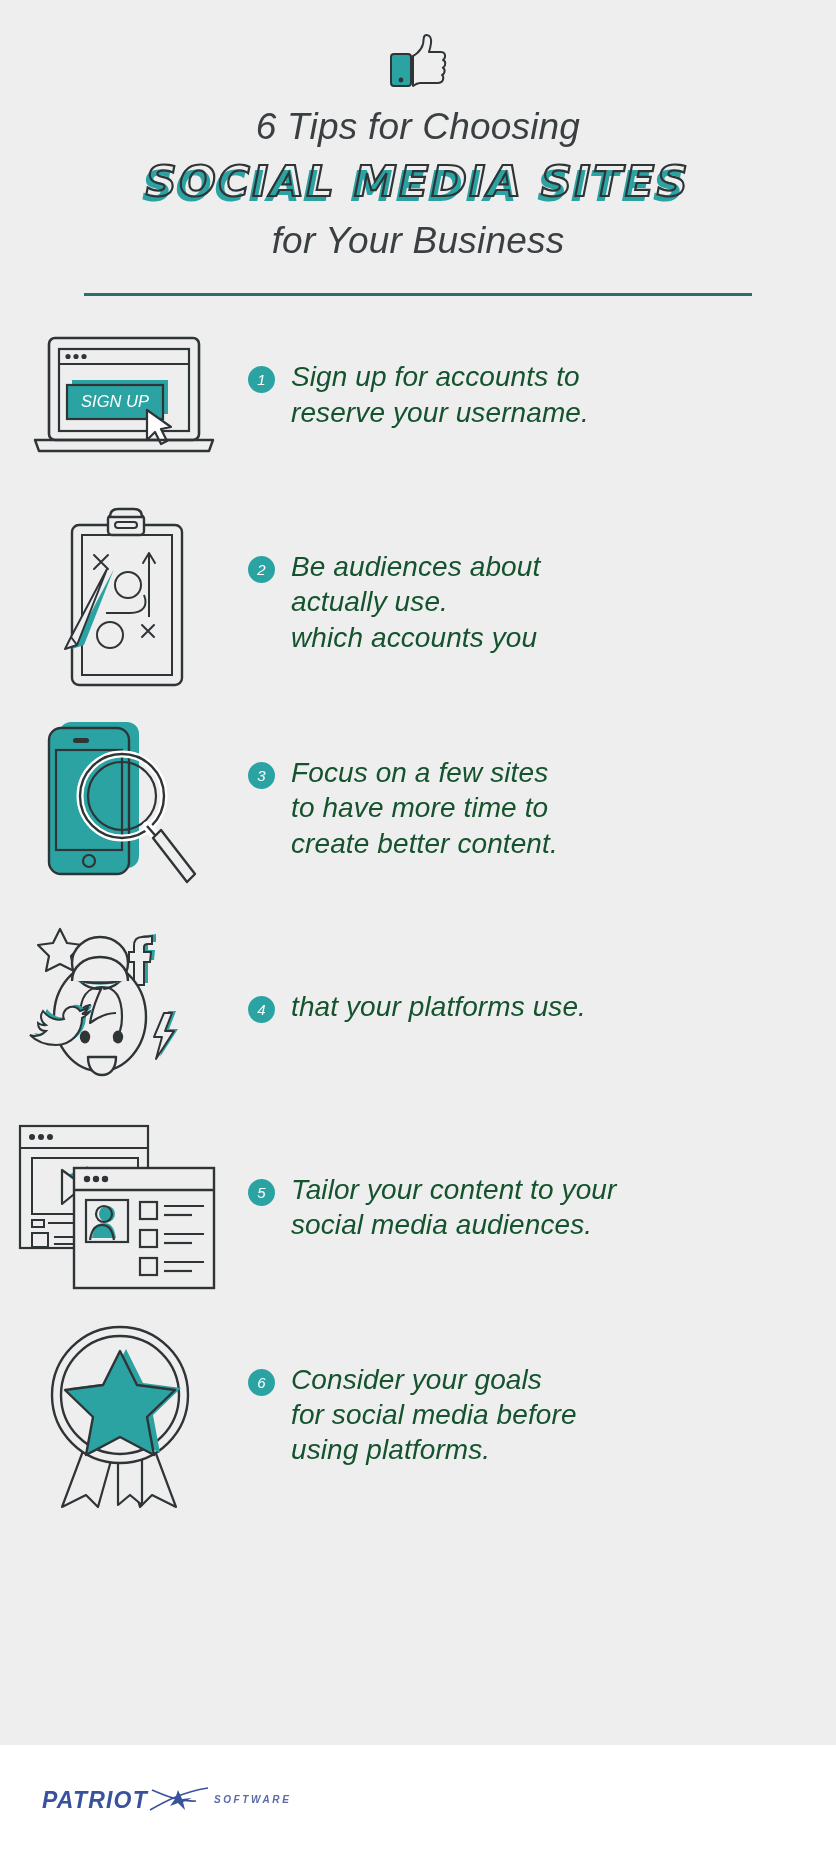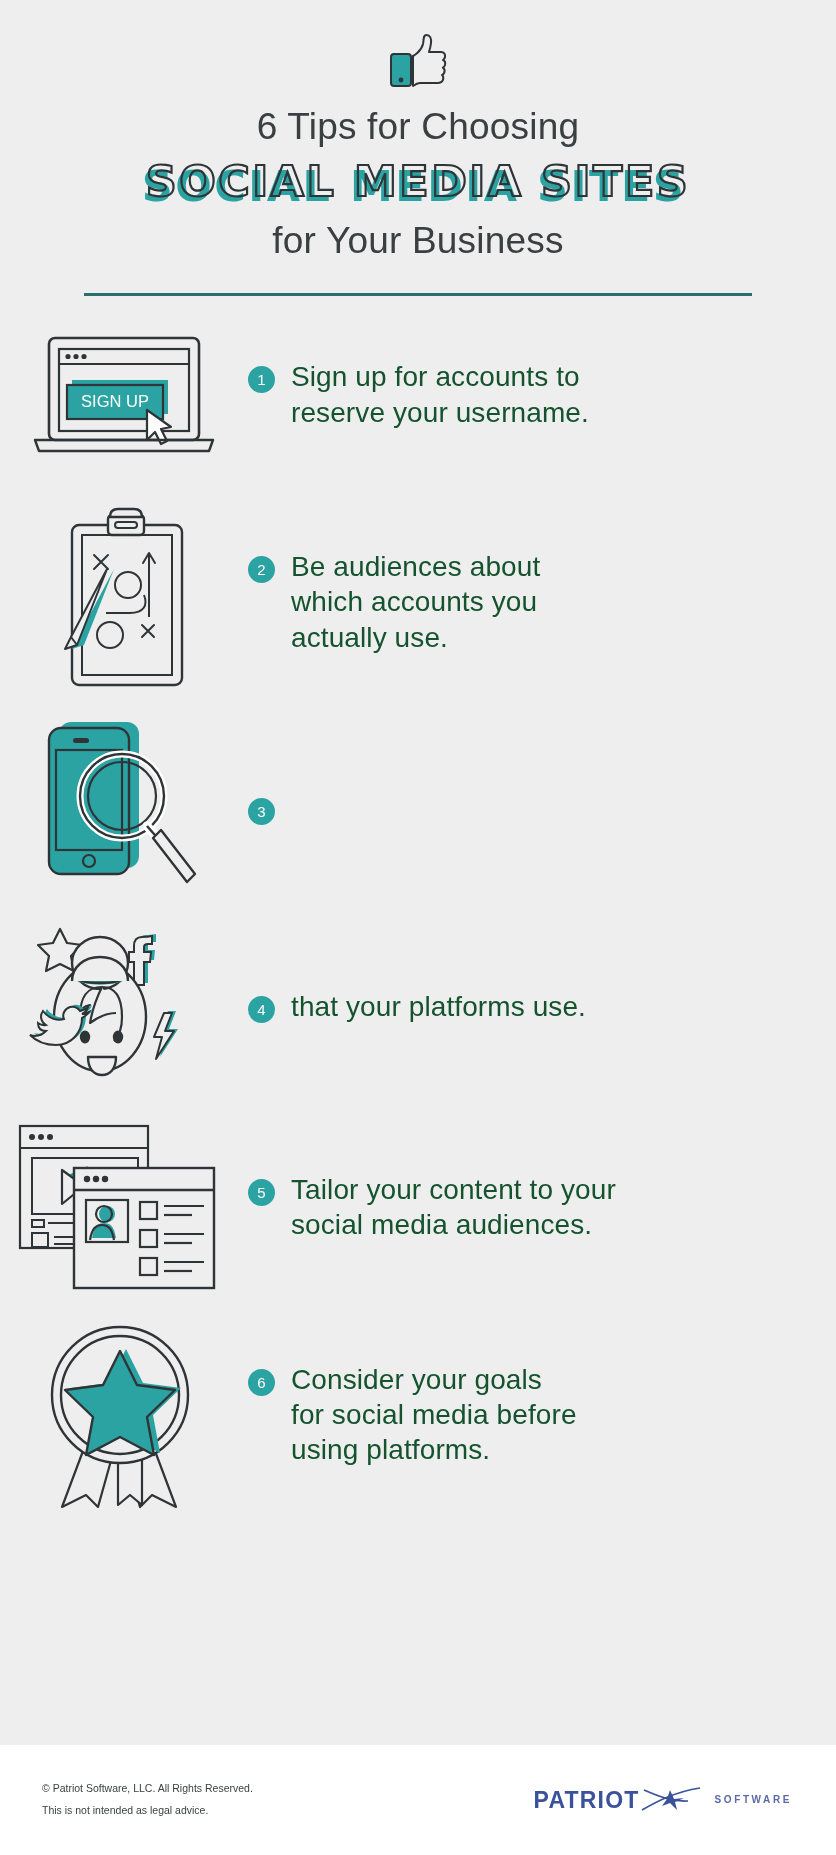--- a/index.html
+++ b/index.html
@@ -2,21 +2,21 @@
 <html><head>
 <meta charset="utf-8">
 <style>
   * { margin:0; padding:0; box-sizing:border-box; }
   html,body { width:836px; height:1855px; }
   body {
     background:#ffffff;
     font-family:"Liberation Sans", sans-serif;
     -webkit-font-smoothing:antialiased;
   }
-  .page { width:836px; height:1855px; position:relative; background:#eeeeee; }
+  .page { width:836px; height:1855px; position:relative; background:#eeeeee;font-style:italic; }
 
   
   .header { padding-top:32px; text-align:center; }
   .thumb-icon { display:block; margin:0 auto 14px auto; }
   .title-line1, .title-line3 {
     font-size:37px;
     font-weight:400;
     color:#3a3f42;
     letter-spacing:0.2px;
     line-height:1.25;
@@ -111,21 +111,21 @@
     background:#ffffff;
     display:flex;
     align-items:center;
     justify-content:space-between;
     padding:0 44px 0 42px;
   }
   .footer-text { font-size:10.5px; color:#3a3f42; line-height:2.05; font-family:"Liberation Sans", sans-serif; }
   .logo { display:flex; flex-direction:row; align-items:flex-end; }
   .logo-word { font-size:23px; font-weight:700; color:#39529b; letter-spacing:1.2px; line-height:1; font-family:"Liberation Sans", sans-serif; }
   .logo-sub-row { display:flex; align-items:center; margin-top:-2px; }
-  .logo-sub { font-size:10px; font-weight:700; color:#5b6ba8; letter-spacing:2.6px; margin-left:13px; }
+  .logo-sub { font-size:10px; font-weight:700; color:#5b6ba8; letter-spacing:2.6px; margin-left:4px; }
 </style>
 </head>
 <body>
 
 <div class="page">
 
   <div class="header">
 
     <span>
       <svg class="thumb-icon" width="62" height="58" viewBox="0 0 62 58">
@@ -191,22 +191,22 @@
           <path d="M98 118 L110 130 M110 118 L98 130" stroke="#2f3437" stroke-width="2" stroke-linecap="round"></path>
           <path d="M70 62 L34 130 L28 142 L40 138 Z" fill="#2ba3a3"></path>
           <path d="M63 62 L27 130 L21 142 L33 138 Z" fill="#eeeeee" stroke="#2f3437" stroke-width="2" stroke-linejoin="round"></path>
           <path d="M27 130 L33 138" stroke="#2f3437" stroke-width="2"></path>
         </svg>
       </div>
       <div class="tip-body">
         <div class="tip-num">2</div>
         <div class="tip-text">
           <div>Be audiences about</div>
+          <div>actually use.</div>
           <div>which accounts you</div>
-          <div>actually use.</div>
         </div>
       </div>
     </div>
 
     <div class="tip r3">
       <div class="tip-icon">
         <svg width="190" height="185" viewBox="0 0 190 185">
           <rect x="30" y="6" width="80" height="146" rx="12" fill="#2ba3a3"></rect>
           <rect x="20" y="12" width="80" height="146" rx="12" fill="#2ba3a3" stroke="#2f3437" stroke-width="2.4"></rect>
           <rect x="44" y="22" width="16" height="5" rx="2.5" fill="#2f3437"></rect>
@@ -215,20 +215,25 @@
           <circle cx="93" cy="80" r="42" fill="none" stroke="#ffffff" stroke-width="7"></circle>
           <circle cx="93" cy="80" r="42" fill="none" stroke="#2f3437" stroke-width="2.4"></circle>
           <circle cx="93" cy="80" r="34" fill="none" stroke="#2f3437" stroke-width="2.2"></circle>
           <path d="M118 110 L132 126" stroke="#ffffff" stroke-width="9" stroke-linecap="round"></path>
           <path d="M118 110 L132 126" stroke="#2f3437" stroke-width="2.4"></path>
           <path d="M124 122 L158 166 L166 158 L132 114 Z" fill="#eeeeee" stroke="#2f3437" stroke-width="2.4" stroke-linejoin="round"></path>
         </svg>
       </div>
       <div class="tip-body">
         <div class="tip-num">3</div>
+        <div class="tip-text">
+          <div>Focus on a few sites</div>
+          <div>to have more time to</div>
+          <div>create better content.</div>
+        </div>
       </div>
     </div>
 
     <div class="tip r4">
       <div class="tip-icon">
         <svg width="205" height="180" viewBox="0 0 205 180">
 
           <path d="M38 12 L45 26 L60 28 L49 39 L52 54 L38 47 L24 54 L27 39 L16 28 L31 26 Z" fill="#eeeeee" stroke="#2f3437" stroke-width="2.2" stroke-linejoin="round"></path>
 
           <g>
@@ -339,24 +344,20 @@
           <div>Consider your goals</div>
           <div>for social media before</div>
           <div>using platforms.</div>
         </div>
       </div>
     </div>
 
   </div>
 
   <div class="footer">
-    <div>
-      <div class="footer-text">© Patriot Software, LLC. All Rights Reserved.</div>
-      <div class="footer-text">This is not intended as legal advice.</div>
-    </div>
     <div class="logo">
       <div class="logo-word">PATRIOT</div>
       <div class="logo-sub-row">
         <svg width="62" height="26" viewBox="0 0 62 26">
           <path d="M2 24 C16 16 34 6 60 2" fill="none" stroke="#39529b" stroke-width="1.6"></path>
           <path d="M4 4 C18 10 32 16 48 15" fill="none" stroke="#39529b" stroke-width="1.6"></path>
           <path d="M30 4 L34 13 L44 12 L35 16 L37 24 L30 17 L22 20 L27 13 Z" fill="#39529b"></path>
         </svg>
         <div class="logo-sub">SOFTWARE</div>
       </div>

